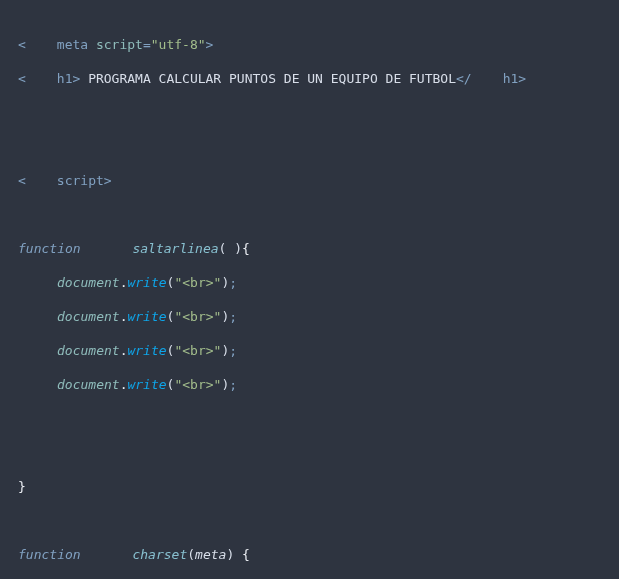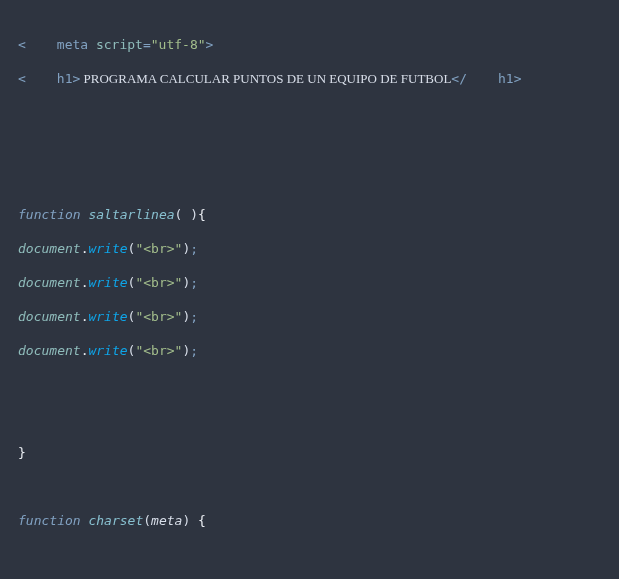--- a/index.html
+++ b/index.html
@@ -24,40 +24,41 @@
     min-height: 17px;
     padding-left: 12px;
     position: relative;
   }
   
   .angle { color: #81a1c1; }
   .tag   { color: #81a1c1; margin-left: 31px; }
   .attrn { color: #8fbcbb; }
   .eq    { color: #81a1c1; }
   .attrv { color: #a3be8c; }
-  .text  { color: #d8dee9; font-family: Liberation Serif, serif; }
+  .text  { color: #d8dee9; }
   .kw    { color: #81a1c1; font-style: italic; margin-top: 22px; }
-  .funcdef { color: #88c0d0; font-style: italic; }
-  .builtin { color: #8fbcbb; font-style: italic; }
+  .funcdef { color: #88c0d0; font-style: italic; margin-left: 44px; }
+  .builtin { color: #8fbcbb; font-style: italic; margin-left: 39px; }
   .call  { color: #0ea5e9; font-style: italic; }
   .param { color: #d8dee9; font-style: italic; }
   .punct { color: #eceff4; }
   .paren { color: #d8dee9; }
   .semi  { color: #81a1c1; }
   .str   { color: #a3be8c; }
 </style>
 </head>
 <body>
 
 <div class="editor">
 
 <span class="line"><span class="angle">&lt;</span><span class="tag">meta</span><span> </span><span class="attrn">script</span><span class="eq">=</span><span class="attrv">"utf-8"</span><span class="angle">&gt;</span></span>
 <span class="line"><span class="angle">&lt;</span><span class="tag">h1</span><span class="angle">&gt;</span><span class="text"> PROGRAMA CALCULAR PUNTOS DE UN EQUIPO DE FUTBOL</span><span class="angle">&lt;/</span><span class="tag">h1</span><span class="angle">&gt;</span></span>
 <span class="line"></span>
 <span class="line"></span>
+<span class="line"><span class="angle">&lt;</span><span class="tag">script</span><span class="angle">&gt;</span></span>
 <span class="line"></span>
 <span class="line"><span class="kw">function</span><span> </span><span class="funcdef">saltarlinea</span><span class="paren">(</span><span> </span><span class="paren">)</span><span class="punct">{</span></span>
 <span class="line"><span class="builtin">document</span><span class="punct">.</span><span class="call">write</span><span class="paren">(</span><span class="str">"&lt;br&gt;"</span><span class="paren">)</span><span class="semi">;</span></span>
 <span class="line"><span class="builtin">document</span><span class="punct">.</span><span class="call">write</span><span class="paren">(</span><span class="str">"&lt;br&gt;"</span><span class="paren">)</span><span class="semi">;</span></span>
 <span class="line"><span class="builtin">document</span><span class="punct">.</span><span class="call">write</span><span class="paren">(</span><span class="str">"&lt;br&gt;"</span><span class="paren">)</span><span class="semi">;</span></span>
 <span class="line"><span class="builtin">document</span><span class="punct">.</span><span class="call">write</span><span class="paren">(</span><span class="str">"&lt;br&gt;"</span><span class="paren">)</span><span class="semi">;</span></span>
 <span class="line"></span>
 <span class="line"></span>
 <span class="line"><span class="punct">}</span></span>
 <span class="line"></span>

